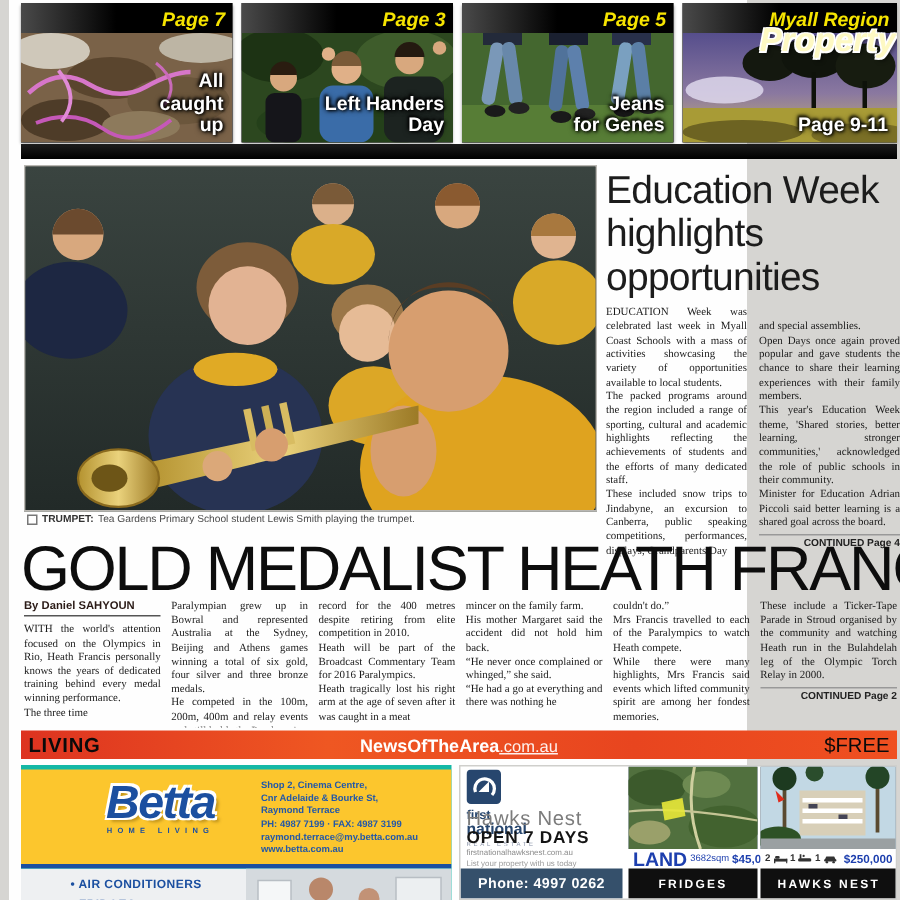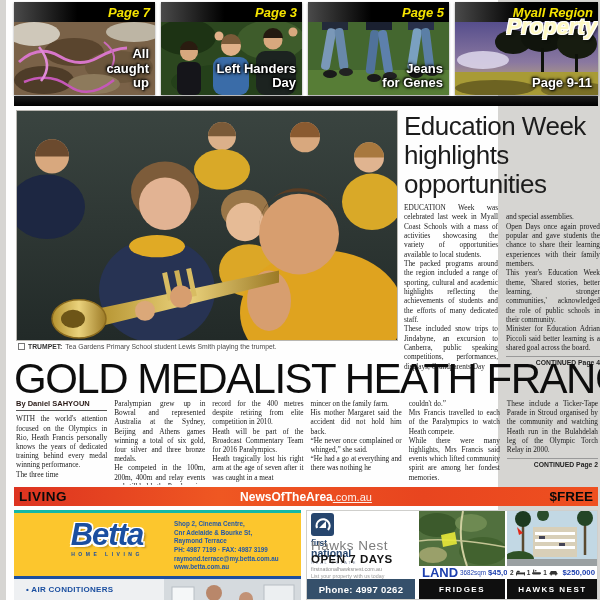--- a/index.html
+++ b/index.html
@@ -43,36 +43,36 @@
   .byline{font-family:"Liberation Sans",sans-serif;font-weight:bold;font-size:7.5px;color:#2a1a16;
     border-bottom:1px solid #555;padding-bottom:2px;margin-bottom:3px;white-space:normal;}
 
   
   .banner{left:8px;top:487px;width:584px;height:19px;background:linear-gradient(90deg,#dd3320,#ef5722 35%,#e8451f 70%,#ef5020);
     display:flex;align-items:center;padding:0 5px;box-sizing:border-box;}
   .banner-edition{font-weight:bold;font-size:13.5px;color:#0a0a0a;letter-spacing:.5px;}
   .banner-site{position:absolute;left:0;right:0;text-align:center;font-size:12px;color:#fff;}
   .banner-site b{font-weight:bold;}
   .banner-site .suffix{font-weight:normal;opacity:.92;font-size:11px;text-decoration:underline;}
-  .banner-price{margin-left:auto;font-weight:bold;font-size:13.5px;color:#0a0a0a;position:relative;}
+  .banner-price{margin-left:auto;font-weight:normal;font-size:13.5px;color:#0a0a0a;position:relative;}
 
   
   .betta{left:8px;top:510px;width:287px;height:90px;overflow:hidden;background:#14b8a6;}
   .betta-yellow{position:absolute;top:3px;left:0;right:0;height:63px;background:#fcc62d;}
   .betta-logo{position:absolute;left:28px;top:6px;width:130px;text-align:center;}
   .betta-name{font-size:31px;font-weight:bold;font-style:italic;color:#1b4fa0;letter-spacing:-1px;line-height:1;
     text-shadow:-1.5px -1.5px 0 #fff,1.5px -1.5px 0 #fff,-1.5px 1.5px 0 #fff,1.5px 1.5px 0 #fff,3px 3px 2px rgba(90,60,0,.35);}
   .betta-tag{font-size:5px;letter-spacing:3.5px;color:#1b4fa0;font-weight:bold;margin-top:1px;}
   .betta-contact{position:absolute;left:160px;top:7px;width:124px;font-size:6.3px;line-height:1.38;color:#2358a8;
     font-weight:bold;white-space:pre-line;}
   .betta-rule{position:absolute;top:66px;left:0;right:0;height:3px;background:#1b4fa0;}
   .betta-photo{position:absolute;top:69px;left:0;right:0;height:60px;}
   .betta-photo svg{width:100%;height:100%;display:block;}
   .betta-products{position:absolute;top:74px;left:12px;}
-  .betta-product{font-size:8px;font-weight:bold;color:#1b4fa0;letter-spacing:.3px;line-height:1.6;}
+  .betta-product{font-size:8px;font-weight:bold;color:#1b4fa0;letter-spacing:.3px;line-height:1.6;margin-left:21px;}
   .betta-product::before{content:"• ";}
 
   
   .fn{left:300px;top:510px;width:292px;height:90px;overflow:hidden;background:#fff;border:1px solid #cfcfcc;box-sizing:border-box;}
   .fn-info{position:absolute;left:0;top:0;width:110px;height:88px;}
   .fn-logo-row{position:absolute;left:4px;top:2px;display:flex;gap:3px;align-items:flex-start;flex-direction:column;}
   .fn-logo-icon{width:23px;height:23px;flex:0 0 auto;}
   .fn-brand .l1{font-size:8.5px;font-weight:bold;color:#27466e;line-height:1;}
   .fn-brand .l2{font-size:10.5px;font-weight:bold;color:#27466e;line-height:1.05;}
   .fn-brand .l3{font-size:4px;letter-spacing:1.8px;color:#8a93a8;margin-top:1px;}

